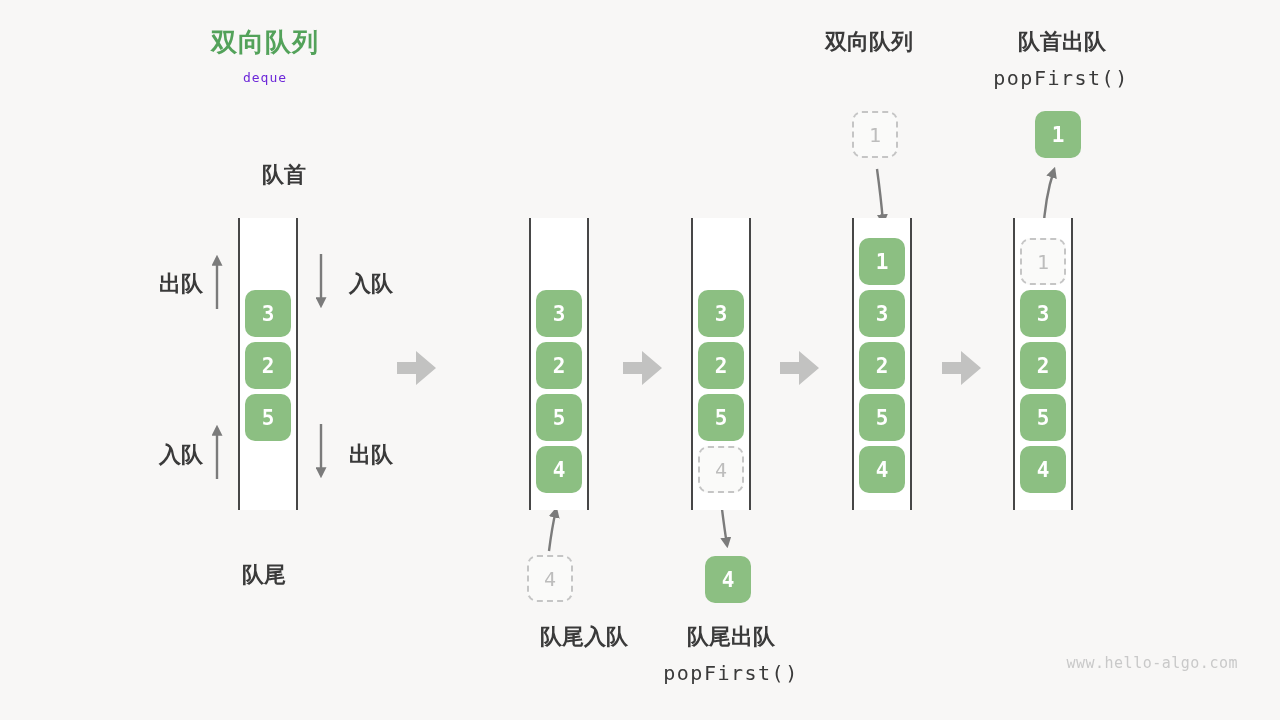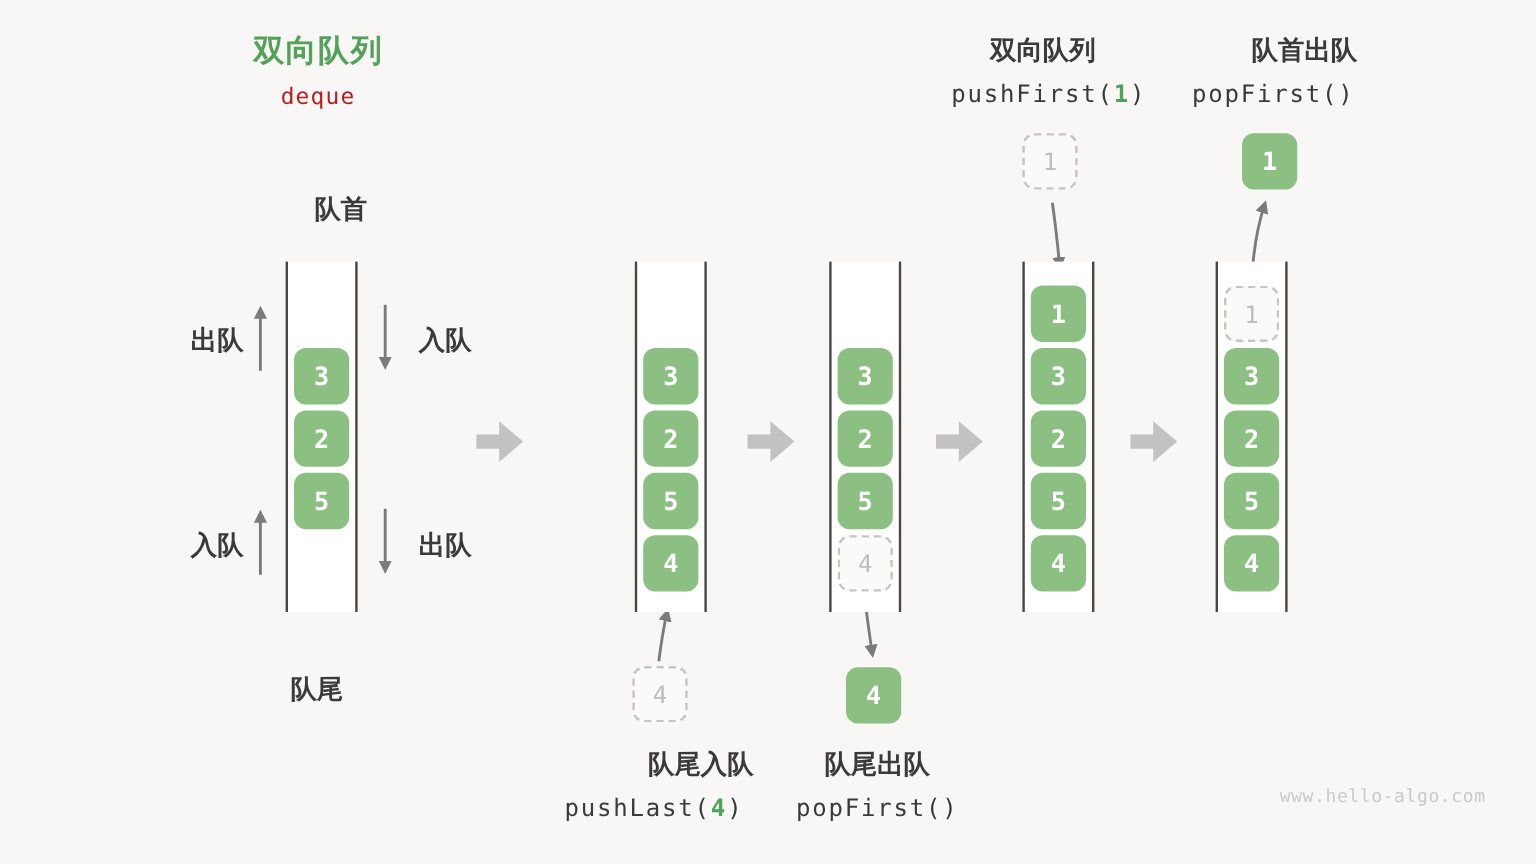--- a/index.html
+++ b/index.html
@@ -13,21 +13,21 @@
   .abs{position:absolute;}
 
   
   .title-zh{
     font-size:26px;font-weight:bold;color:#53a25a;
     letter-spacing:1px;white-space:nowrap;
     transform:translateX(-50%);
   }
   .title-en{
     font-family:"DejaVu Sans Mono", monospace;
-    font-size:19px;color:#b91c1c;letter-spacing:1px;white-space:nowrap;
+    font-size:13px;color:#6d28d9;letter-spacing:1px;white-space:nowrap;
     transform:translateX(-50%);
   }
 
   
   .channel{
     top:218px;width:60px;height:292px;
     background:#ffffff;
     border-left:2px solid #474747;
     border-right:2px solid #474747;
     box-sizing:border-box;
@@ -142,26 +142,24 @@
   <div class="abs box" style="left:1020px;top:446px;">4</div>
 
   <div class="abs cjk center" style="left:264px;top:162px;margin-left:20px;">队首</div>
   <div class="abs cjk center" style="left:264px;top:562px;">队尾</div>
   <div class="abs cjk" style="left:203px;top:271px;transform:translateX(-100%);">出队</div>
   <div class="abs cjk" style="left:349px;top:271px;">入队</div>
   <div class="abs cjk" style="left:203px;top:442px;transform:translateX(-100%);">入队</div>
   <div class="abs cjk" style="left:349px;top:442px;">出队</div>
 
   <div class="abs cjk center" style="left:545px;top:624px;margin-left:39px;">队尾入队</div>
-  <div class="abs code" style="left:545px;top:660px;"><span>pushLast(</span><span class="arg">4</span><span>)</span></div>
 
   <div class="abs cjk center" style="left:731px;top:624px;">队尾出队</div>
   <div class="abs code" style="left:731px;top:660px;"><span>popFirst()</span><span class="arg"></span><span></span></div>
 
   <div class="abs cjk center" style="left:869px;top:29px;">双向队列</div>
-  <div class="abs code" style="left:874px;top:65px;"><span>pushFirst(</span><span class="arg">1</span><span>)</span></div>
 
-  <div class="abs cjk center" style="left:1087px;top:29px;">队首出队</div>
+  <div class="abs cjk center" style="left:1062px;top:29px;">队首出队</div>
   <div class="abs code" style="left:1061px;top:65px;"><span>popFirst()</span><span class="arg"></span><span></span></div>
 
   <div class="abs watermark" style="right:42px;top:654px;">www.hello-algo.com</div>
 
 </div>
 
 </body></html>

